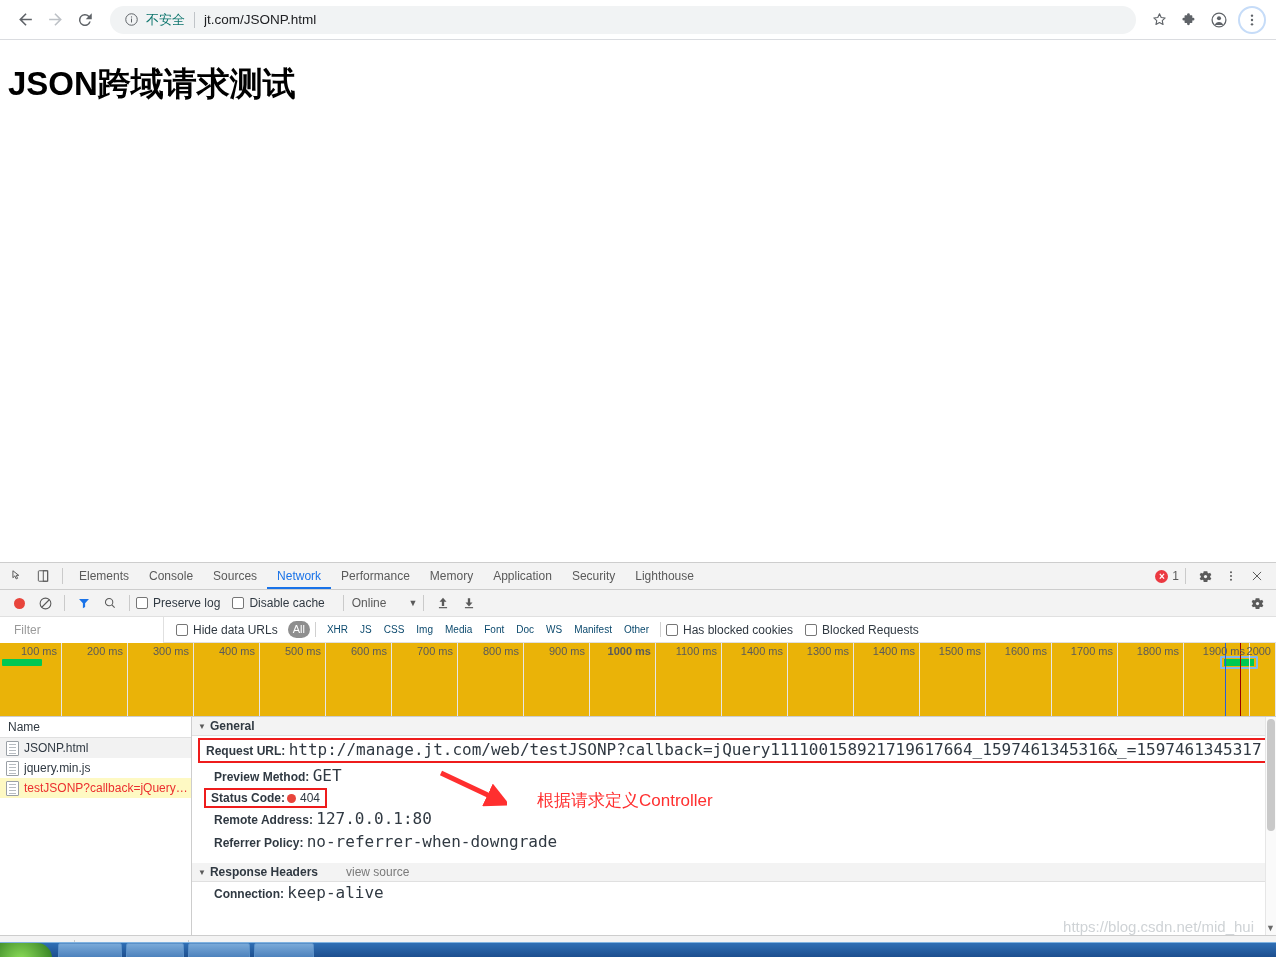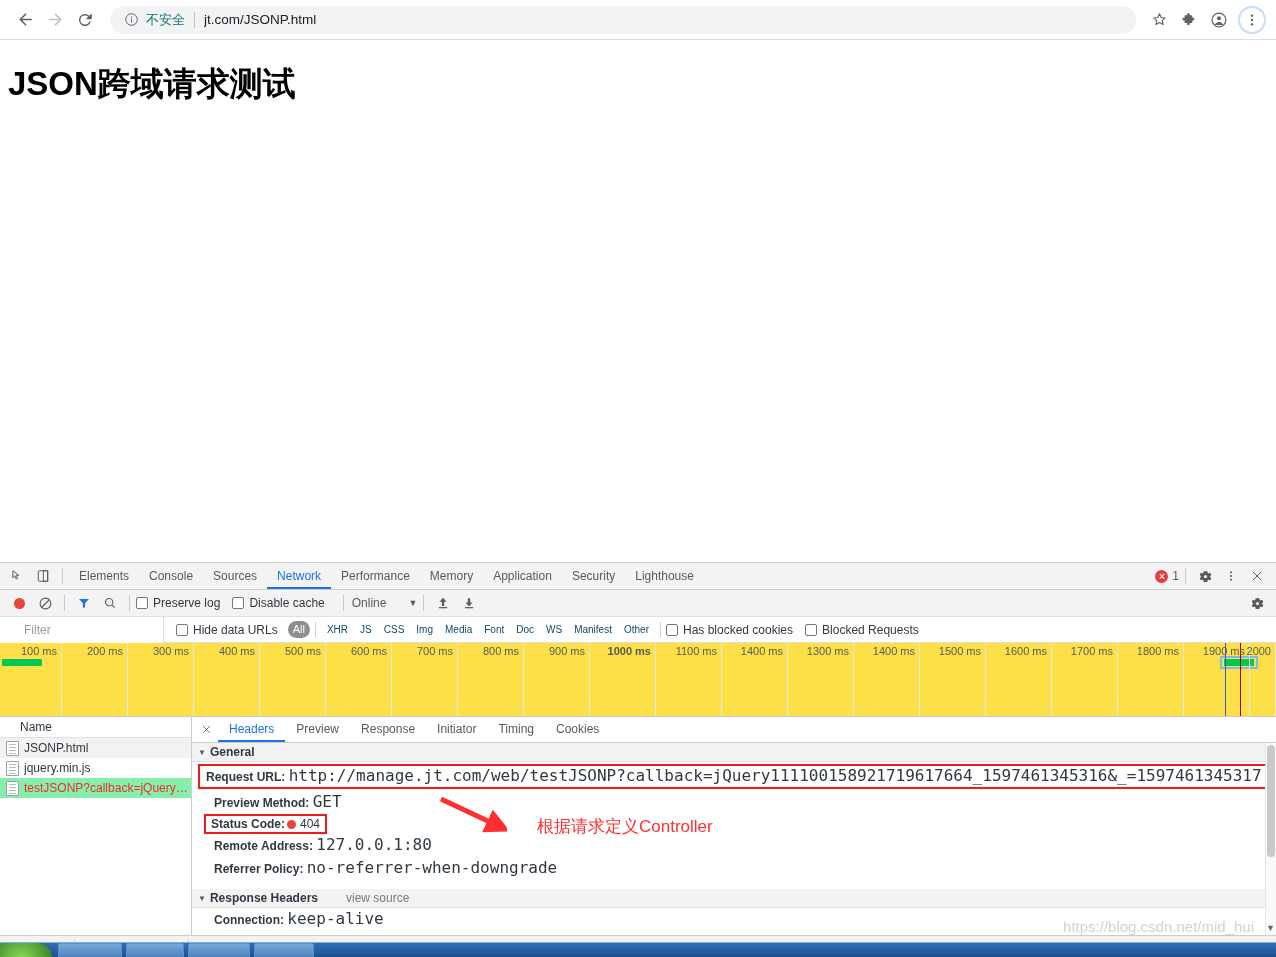--- a/index.html
+++ b/index.html
@@ -137,37 +137,37 @@
   .dt-filterbar {
     height: 26px; flex: none;
     display: flex; align-items: center;
     border-bottom: 1px solid #e0e0e0;
     background: #fff;
   }
   .filter-input {
     width: 164px; height: 26px;
     border: none; border-right: 1px solid #e0e0e0;
     font-size: 12px; color: #303942;
-    padding: 0 24px; outline: none;
+    padding: 0 14px; outline: none;
     font-family: "Liberation Sans", sans-serif;
     background: #fff;
   }
   .filter-input::placeholder { color: #9a9a9a; }
   .ftype {
     padding: 0 6px; color: #0c4a6e; font-size: 10px;
     height: 17px; line-height: 17px; border-radius: 9px;
     white-space: nowrap;
   }
   .ftype.sel { background: #8e8e8e; color: #fff; font-size: 11px; padding: 0 5px; }
   .fsep { width: 1px; height: 15px; background: #d0d0d0; margin: 0 5px; }
 
   
   .dt-overview {
     height: 74px; flex: none;
-    position: relative; background: #fde047;
+    position: relative; background: #eab308;
     border-bottom: 1px solid #cdcdcd;
     overflow: hidden;
   }
   .ov-tick {
     position: absolute; top: 0; height: 74px;
     border-right: 1px solid #e6e6e6;
   }
   .ov-tick span {
     position: absolute; right: 4px; top: 2px;
     font-size: 11px; color: #5a5a5a; white-space: nowrap;
@@ -190,31 +190,31 @@
 
   .req-panel {
     width: 192px; flex: none;
     border-right: 1px solid #cdcdcd;
     display: flex; flex-direction: column;
     background: #fff;
   }
   .req-head {
     height: 21px; flex: none;
     display: flex; align-items: center;
-    padding-left: 20px; font-size: 12px; color: #303942;
+    padding-left: 8px; font-size: 12px; color: #303942;
     border-bottom: 1px solid #e0e0e0;
   }
   .req-list { flex: 1 1 auto; overflow: hidden; }
   .req-row {
     height: 20px; display: flex; align-items: center;
     padding-left: 6px; font-size: 12px; color: #303942;
     white-space: nowrap; overflow: hidden;
   }
   .req-row.alt { background: #f2f2f2; }
-  .req-row.sel { background: #86efac; }
+  .req-row.sel { background: #fef9c3; }
   .req-row.failed .req-label { color: #eb2f2f; }
   .req-label { overflow: hidden; text-overflow: ellipsis; }
   .doc-icon {
     width: 13px; height: 15px; flex: none; margin-right: 5px;
     border: 1px solid #9aa0a6; background: #fff;
     position: relative; border-radius: 1px;
   }
   .doc-icon::before {
     content: ""; position: absolute; left: 2px; right: 2px; top: 2px;
     height: 1px; background: #b7bcc1;
@@ -610,33 +610,20 @@
           <span class="req-label">jquery.min.js</span>
         </div>
         <div class="req-row sel failed">
           <span class="doc-icon"></span>
           <span class="req-label">testJSONP?callback=jQuery1...</span>
         </div>
       </div>
     </div>
 
     <div class="detail-panel">
-      <div class="det-tabbar">
-        <div class="det-close">
-          <svg width="11" height="11" viewBox="0 0 24 24">
-            <path d="M5 5l14 14M19 5L5 19" stroke="currentColor" stroke-width="2" fill="none"></path>
-          </svg>
-        </div>
-        <div class="det-tab active">Headers</div>
-        <div class="det-tab">Preview</div>
-        <div class="det-tab">Response</div>
-        <div class="det-tab">Initiator</div>
-        <div class="det-tab">Timing</div>
-        <div class="det-tab">Cookies</div>
-      </div>
 
       <div class="det-content">
         <div class="sect-head">
           <span class="tri">▼</span>
           <span>General</span>
         </div>
 
         <div class="redbox redbox-url">
           <span class="kv" style="padding:0;">
             <b>Request URL:</b>

